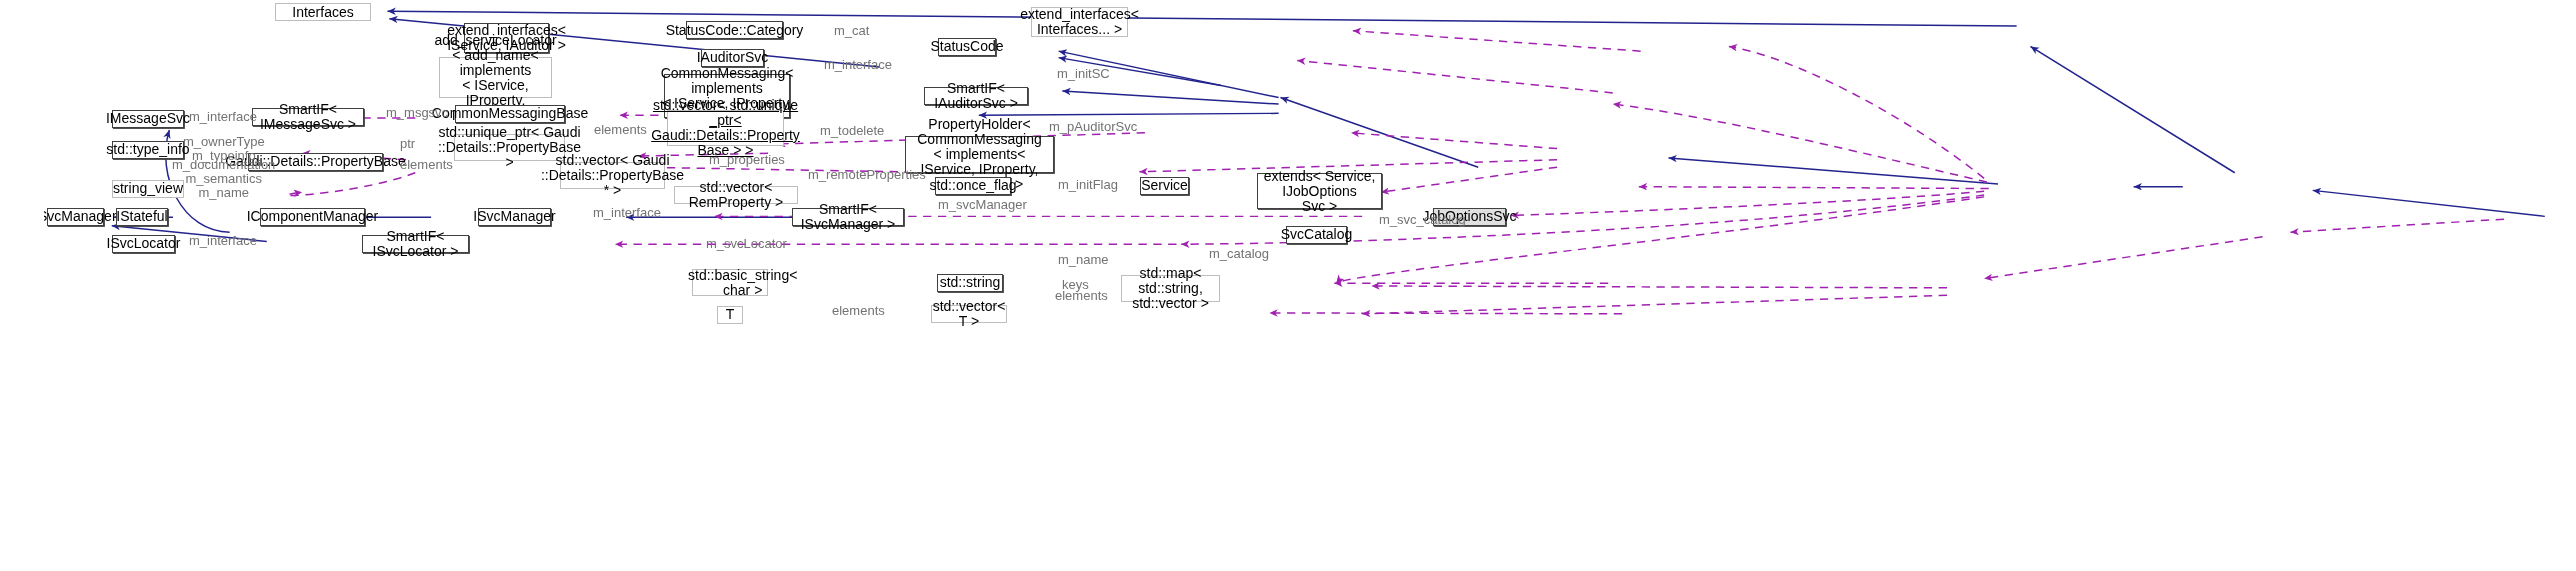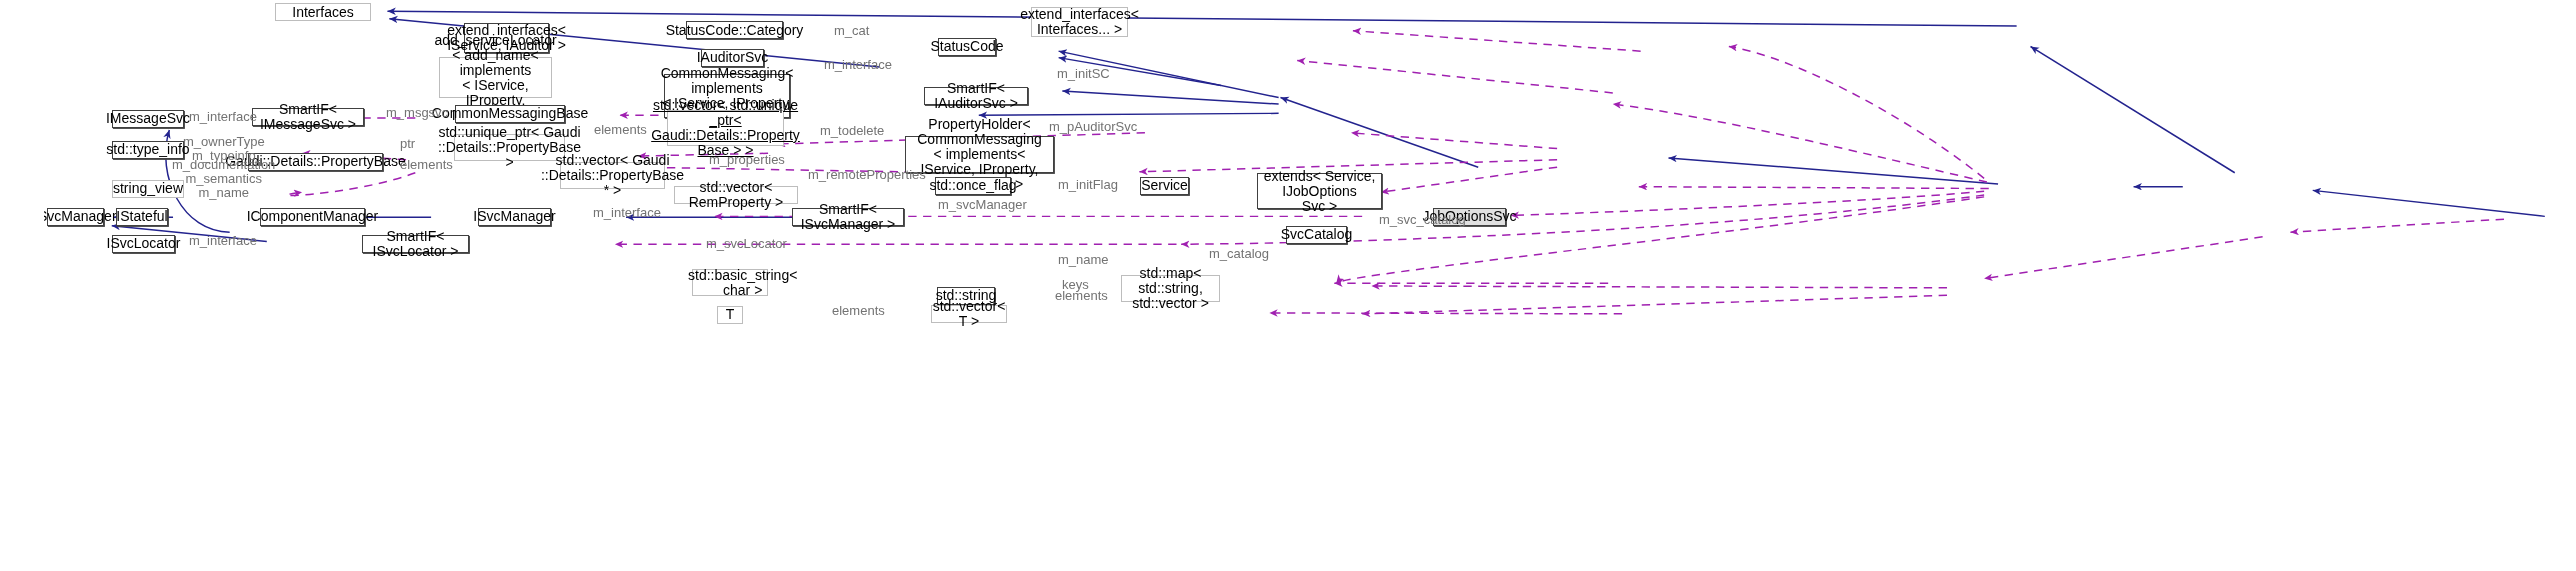--- a/index.html
+++ b/index.html
@@ -206,21 +206,21 @@
       <div class="node solid" style="left: 2.8px; top: 208px; width: 57px; height: 17.6px;">ISvcManager</div>
       <div class="node solid" style="left: 72px; top: 208px; width: 52px; height: 17.6px;">IStateful</div>
       <div class="node solid" style="left: 216px; top: 208px; width: 105px; height: 17.6px;">IComponentManager</div>
       <div class="node solid" style="left: 434px; top: 208px; width: 73px; height: 17.6px;">ISvcManager</div>
       <div class="node solid" style="left: 748px; top: 208px; width: 112px; height: 17.6px;">SmartIF&lt; ISvcManager &gt;</div>
       <div class="node solid" style="left: 1242px; top: 226px; width: 61px; height: 17.6px;">SvcCatalog</div>
       <div class="node solid" style="left: 68px; top: 235px; width: 63px; height: 17.6px;">ISvcLocator</div>
       <div class="node solid" style="left: 318px; top: 235px; width: 107px; height: 17.6px;">SmartIF&lt; ISvcLocator &gt;</div>
       <div class="node light" style="left: 648px; top: 269px; width: 76px; height: 27px; padding-left: 30px;">std::basic_string&lt;
 char &gt;</div>
-      <div class="node solid" style="left: 893px; top: 287px; width: 58px; height: 17.6px;">std::string</div>
+      <div class="node solid" style="left: 893px; top: 274px; width: 66px; height: 17.6px;">std::string</div>
       <div class="node light" style="left: 1077px; top: 275px; width: 99px; height: 27px;">std::map&lt; std::string,
 std::vector &gt;</div>
       <div class="node light" style="left: 673px; top: 306px; width: 26px; height: 17.6px;">T</div>
       <div class="node light" style="left: 887px; top: 305px; width: 76px; height: 17.6px;">std::vector&lt; T &gt;</div>
     </div>
   <div id="labels">
       <div class="edge-label" style="left: 790px; top: 24px;">m_cat</div>
       <div class="edge-label" style="left: 780px; top: 58px;">m_interface</div>
       <div class="edge-label" style="left: 1013px; top: 67px;">m_initSC</div>
       <div class="edge-label" style="left: 1005px; top: 120px;">m_pAuditorSvc</div>

